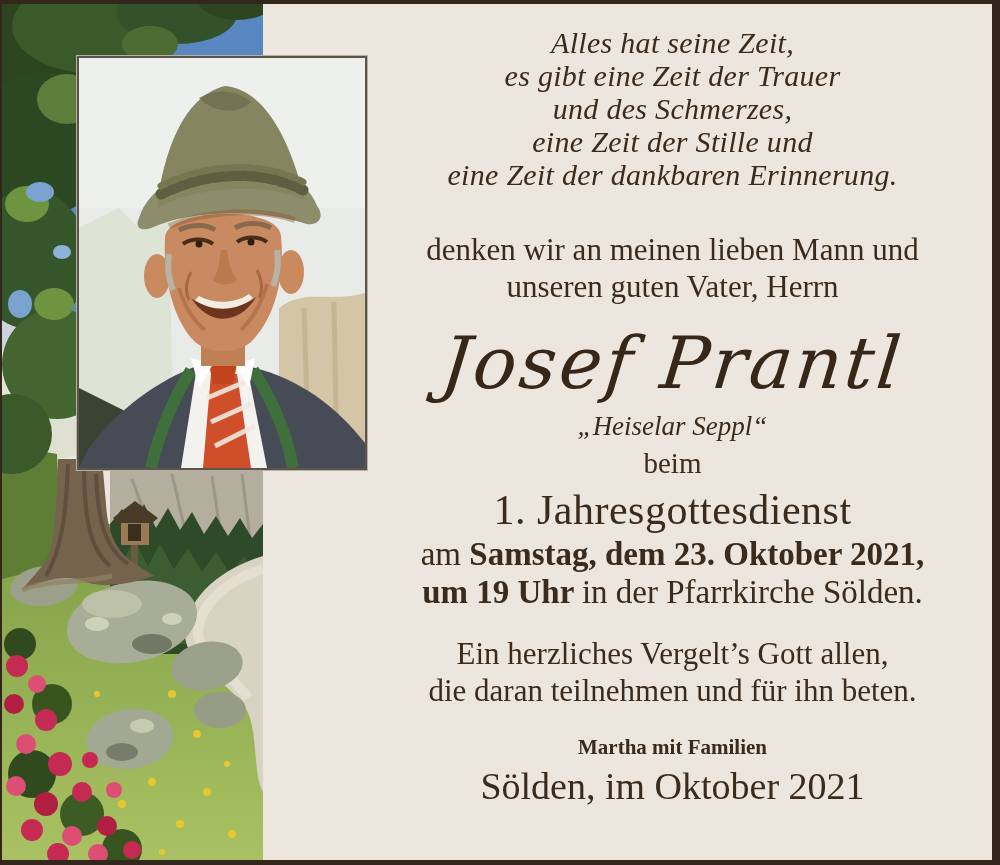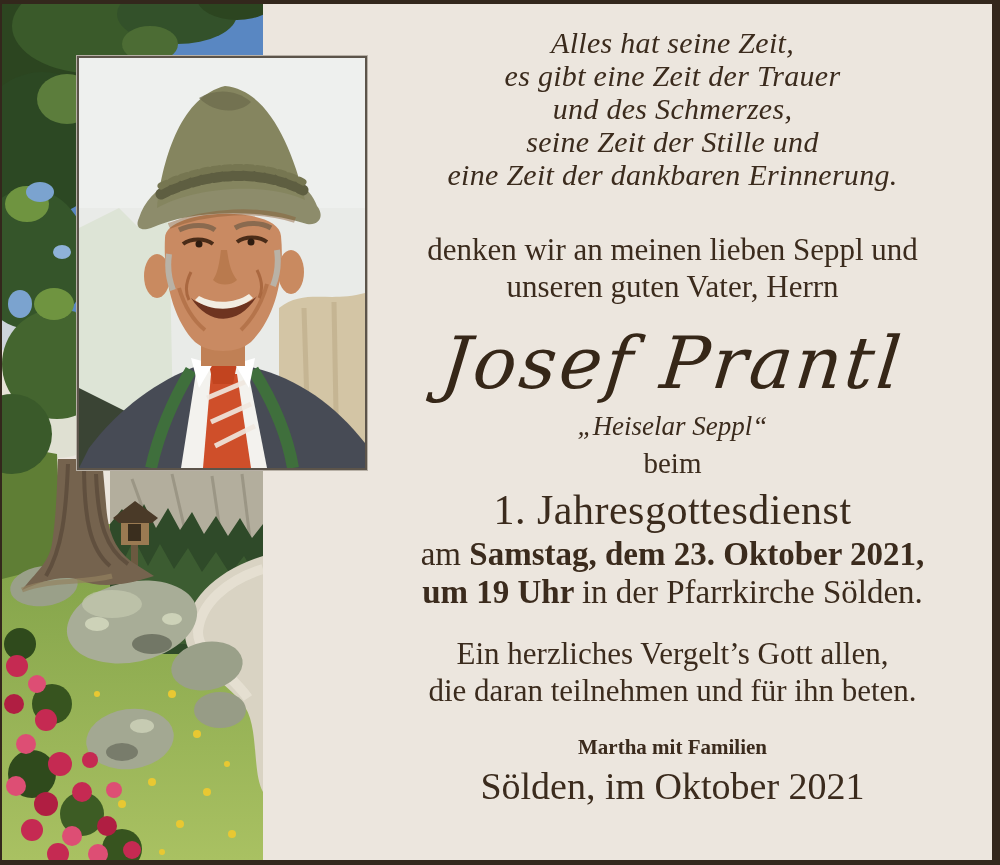--- a/index.html
+++ b/index.html
@@ -253,26 +253,26 @@
       <path d="M90,168 C130,152 180,150 216,162" stroke="#8a5a34" stroke-width="6" fill="none" opacity=".45"></path>
     </svg>
   </div>
 
   <div class="content">
 
     <div class="poem">
       <div>Alles hat seine Zeit,</div>
       <div>es gibt eine Zeit der Trauer</div>
       <div>und des Schmerzes,</div>
-      <div>seine Zeit der Stille und</div>
+      <div>eine Zeit der Stille und</div>
       <div>eine Zeit der dankbaren Erinnerung.</div>
     </div>
 
     <div class="intro">
-      <div>denken wir an meinen lieben Seppl und</div>
+      <div>denken wir an meinen lieben Mann und</div>
       <div>unseren guten Vater, Herrn</div>
     </div>
 
     <div class="deceased-name">Josef Prantl</div>
 
     <div class="nickname">„Heiselar Seppl“</div>
 
     <div class="beim">beim</div>
 
     <div class="service-title">1. Jahresgottesdienst</div>

